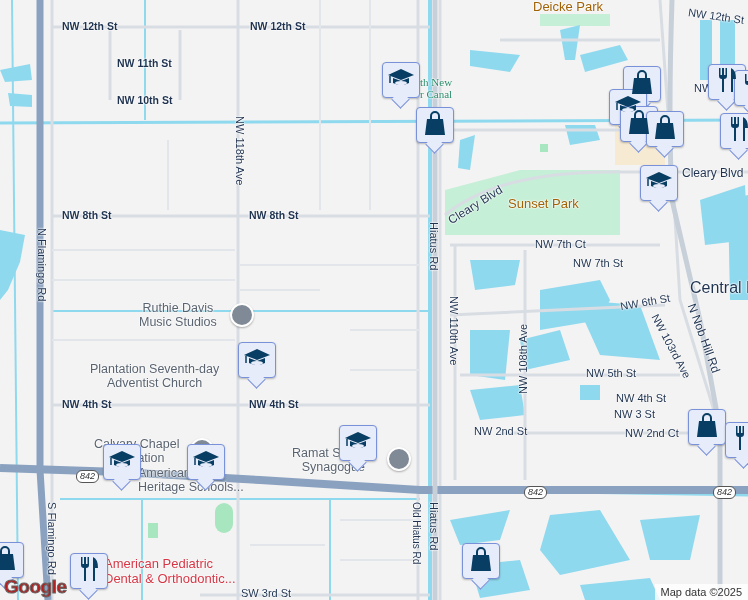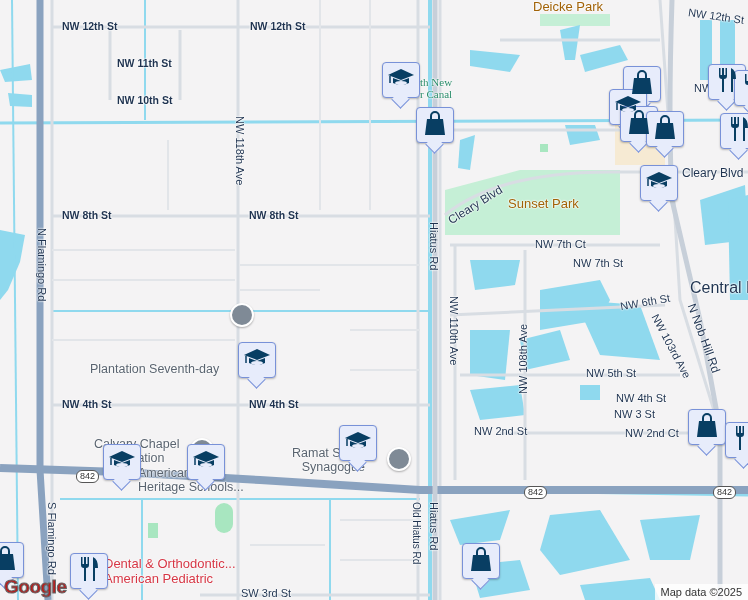--- a/index.html
+++ b/index.html
@@ -9,21 +9,21 @@
   .lbl { position:absolute; font-size:11px; color:#1f3350; white-space:nowrap; line-height:12px; text-shadow:0 0 2px #fff, 0 0 2px #fff, 0 0 2px #fff; }
   .lbl.bold { font-weight:bold; font-size:10.5px; }
   .lbl.park { color:#a16207; font-size:13px; }
   .lbl.poi { color:#5a6470; font-size:12.5px; text-align:center; line-height:14px; }
   .lbl.red { color:#d63645; font-size:13px; line-height:15px; }
   .lbl.canal { color:#2a8c6a; font-size:11px; line-height:12px;font-family:Liberation Serif, serif; }
   .vert { transform-origin:0 0; transform:rotate(90deg); }
   .pin { position:absolute; width:36px; height:34px; background:#e7ecfb; border:1px solid #7891d8; border-radius:4px; box-shadow:0 1px 2px rgba(0,0,0,0.25); display:flex; align-items:center; justify-content:center; cursor:pointer; }
   .pin::after { content:""; position:absolute; left:11px; bottom:-9px; width:12px; height:12px; background:#e7ecfb; border-right:1px solid #7891d8; border-bottom:1px solid #7891d8; transform:rotate(45deg); }
   .pin svg { position:relative; z-index:1; }
-  .shield { position:absolute; font-size:9px; color:#333; background:#fff; border:1px solid #555; border-radius:6px; padding:0 3px; line-height:11px; }
+  .shield { position:absolute; font-size:9px; color:#333; background:#fff; border:1px solid #555; border-radius:6px; padding:0 3px; line-height:11px;font-style:italic; }
   .poi-dot { position:absolute; width:20px; height:20px; border-radius:50%; background:#7f8a96; border:2px solid #fff; box-shadow:0 1px 2px rgba(0,0,0,.3); }
   .attrib { position:absolute; right:0; bottom:0; background:rgba(255,255,255,0.8); color:#333; font-size:11px; padding:2px 6px;margin-top:40px; }
   .google { position:absolute; left:4px; bottom:2px; font-size:19px; font-weight:bold; color:#b91c1c; -webkit-text-stroke:1px #666; letter-spacing:-0.5px; }
 </style>
 </head>
 <body>
 
 <div id="map">
   <svg class="base" width="748" height="600" viewBox="0 0 748 600">
 
@@ -158,43 +158,48 @@
   <span class="lbl" style="left:446px;top:216px;transform-origin:0 0;transform:rotate(-32deg);font-size:12px">Cleary Blvd</span>
 
   <span class="lbl park" style="left:533px;top:1px">Deicke Park</span>
   <span class="lbl park" style="left:508px;top:198px">Sunset Park</span>
 
   <div class="lbl canal" style="left:420px;top:76px">
     <div>th New</div>
     <div>r Canal</div>
   </div>
 
+  <div class="lbl poi" style="left:139px;top:301px">
+    <div>Ruthie Davis</div>
+    <div>Music Studios</div>
+  </div>
   <div class="poi-dot" style="left:230px;top:303px"></div>
 
   <div class="lbl poi" style="left:90px;top:362px;">
     <div>Plantation Seventh-day</div>
+    <div>Adventist Church</div>
   </div>
   <div class="lbl poi" style="left:94px;top:437px">
     <div>Calvary Chapel</div>
     <div>Plantation</div>
   </div>
   <div class="lbl poi" style="left:138px;top:466px;text-align:left">
     <div>American</div>
     <div>Heritage Schools...</div>
   </div>
   <div class="lbl poi" style="left:292px;top:446px">
     <div>Ramat Shalom</div>
     <div>Synagogue</div>
   </div>
   <div class="poi-dot" style="left:387px;top:447px"></div>
   <div class="poi-dot" style="left:190px;top:438px"></div>
 
   <div class="lbl red" style="left:104px;top:556px">
+    <div>American Pediatric</div>
     <div>Dental &amp; Orthodontic...</div>
-    <div>American Pediatric</div>
   </div>
 
   <span class="shield" style="left:76px;top:470px">842</span>
   <span class="shield" style="left:524px;top:486px">842</span>
   <span class="shield" style="left:713px;top:486px">842</span>
 
   <div id="pins">
       <div class="pin" style="left: 382px; top: 62px;">
         <span><svg width="28" height="22" viewBox="0 0 28 22">
             <path d="M14 2 L27 8 L14 13 L1 8 Z" fill="#083e63"></path>

